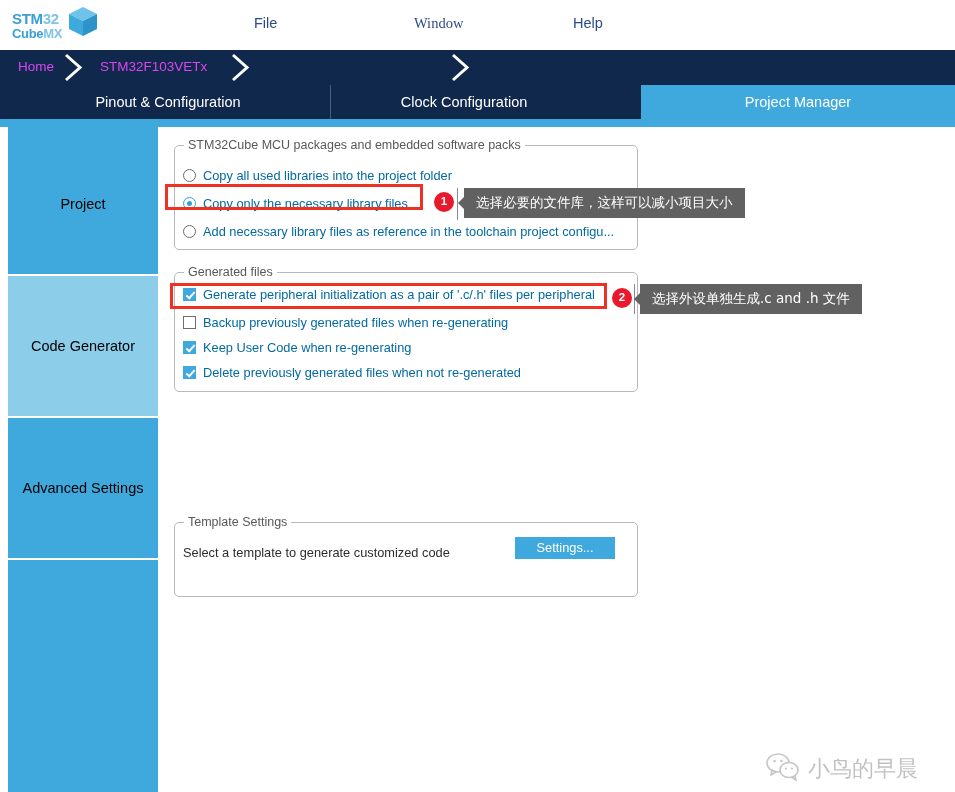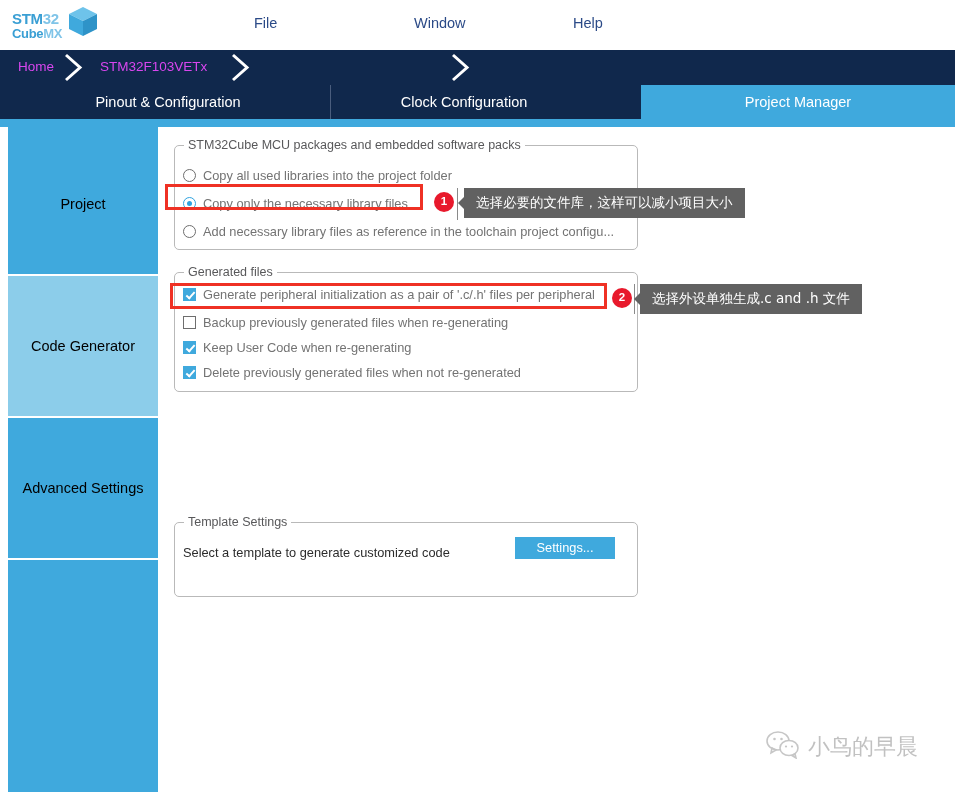--- a/index.html
+++ b/index.html
@@ -41,21 +41,21 @@
     width: 955px; height: 50px; padding-left: 15px;
   }
   .menu-item {
     position: absolute; top: 15px;
     font-size: 14.5px;
     color: #2b4a87;
     cursor: default;
     white-space: nowrap;
   }
   .mi-file   { left: 254px; }
-  .mi-window { left: 414px; }
+  .mi-window { left: 414px; font-family: Liberation Serif, serif; }
   .mi-help   { left: 573px; }
 
   
   .breadcrumb {
     position: absolute; left: 0; top: 50px;
     width: 955px; height: 35px;
     background: #10284c;
     overflow: hidden;
   }
   .crumb {
@@ -153,21 +153,21 @@
   .g-gen   { left: 16px; top: 145px; width: 464px; height: 120px; }
   .g-hal   { left: 16px; top: 295px; width: 464px; height: 65px;  }
   .g-tmpl  { left: 16px; top: 395px; width: 464px; height: 75px;  }
 
   
   .opt {
     position: absolute; left: 8px;
     height: 22px;
     display: flex; align-items: center;
     font-size: 12.8px;
-    color: #737373;
+    color: #0369a1;
     white-space: nowrap;
     cursor: default;
   }
   .opt-label { margin-left: 7px; }
 
   
   .radio {
     width: 13px; height: 13px;
     border-radius: 50%;
     border: 1px solid #6e6e6e;
@@ -271,21 +271,21 @@
   .tipline {
     position: absolute;
     width: 1px;
     background: #8a8a8a;
   }
   .tl-1 { left: 457px; top: 188px; height: 32px; }
   .tl-2 { left: 634px; top: 284px; height: 30px; }
 
   
   .watermark {
-    position: absolute; left: 766px; top: 731px;
+    position: absolute; left: 766px; top: 753px;
     display: flex; align-items: center;
     opacity: 0.42;
   }
   .wm-text {
     margin-left: 8px;
     font-size: 22px;
     color: #6d6d6d;
     font-family: "DejaVu Sans", "Liberation Sans", sans-serif;
     white-space: nowrap;
   }

